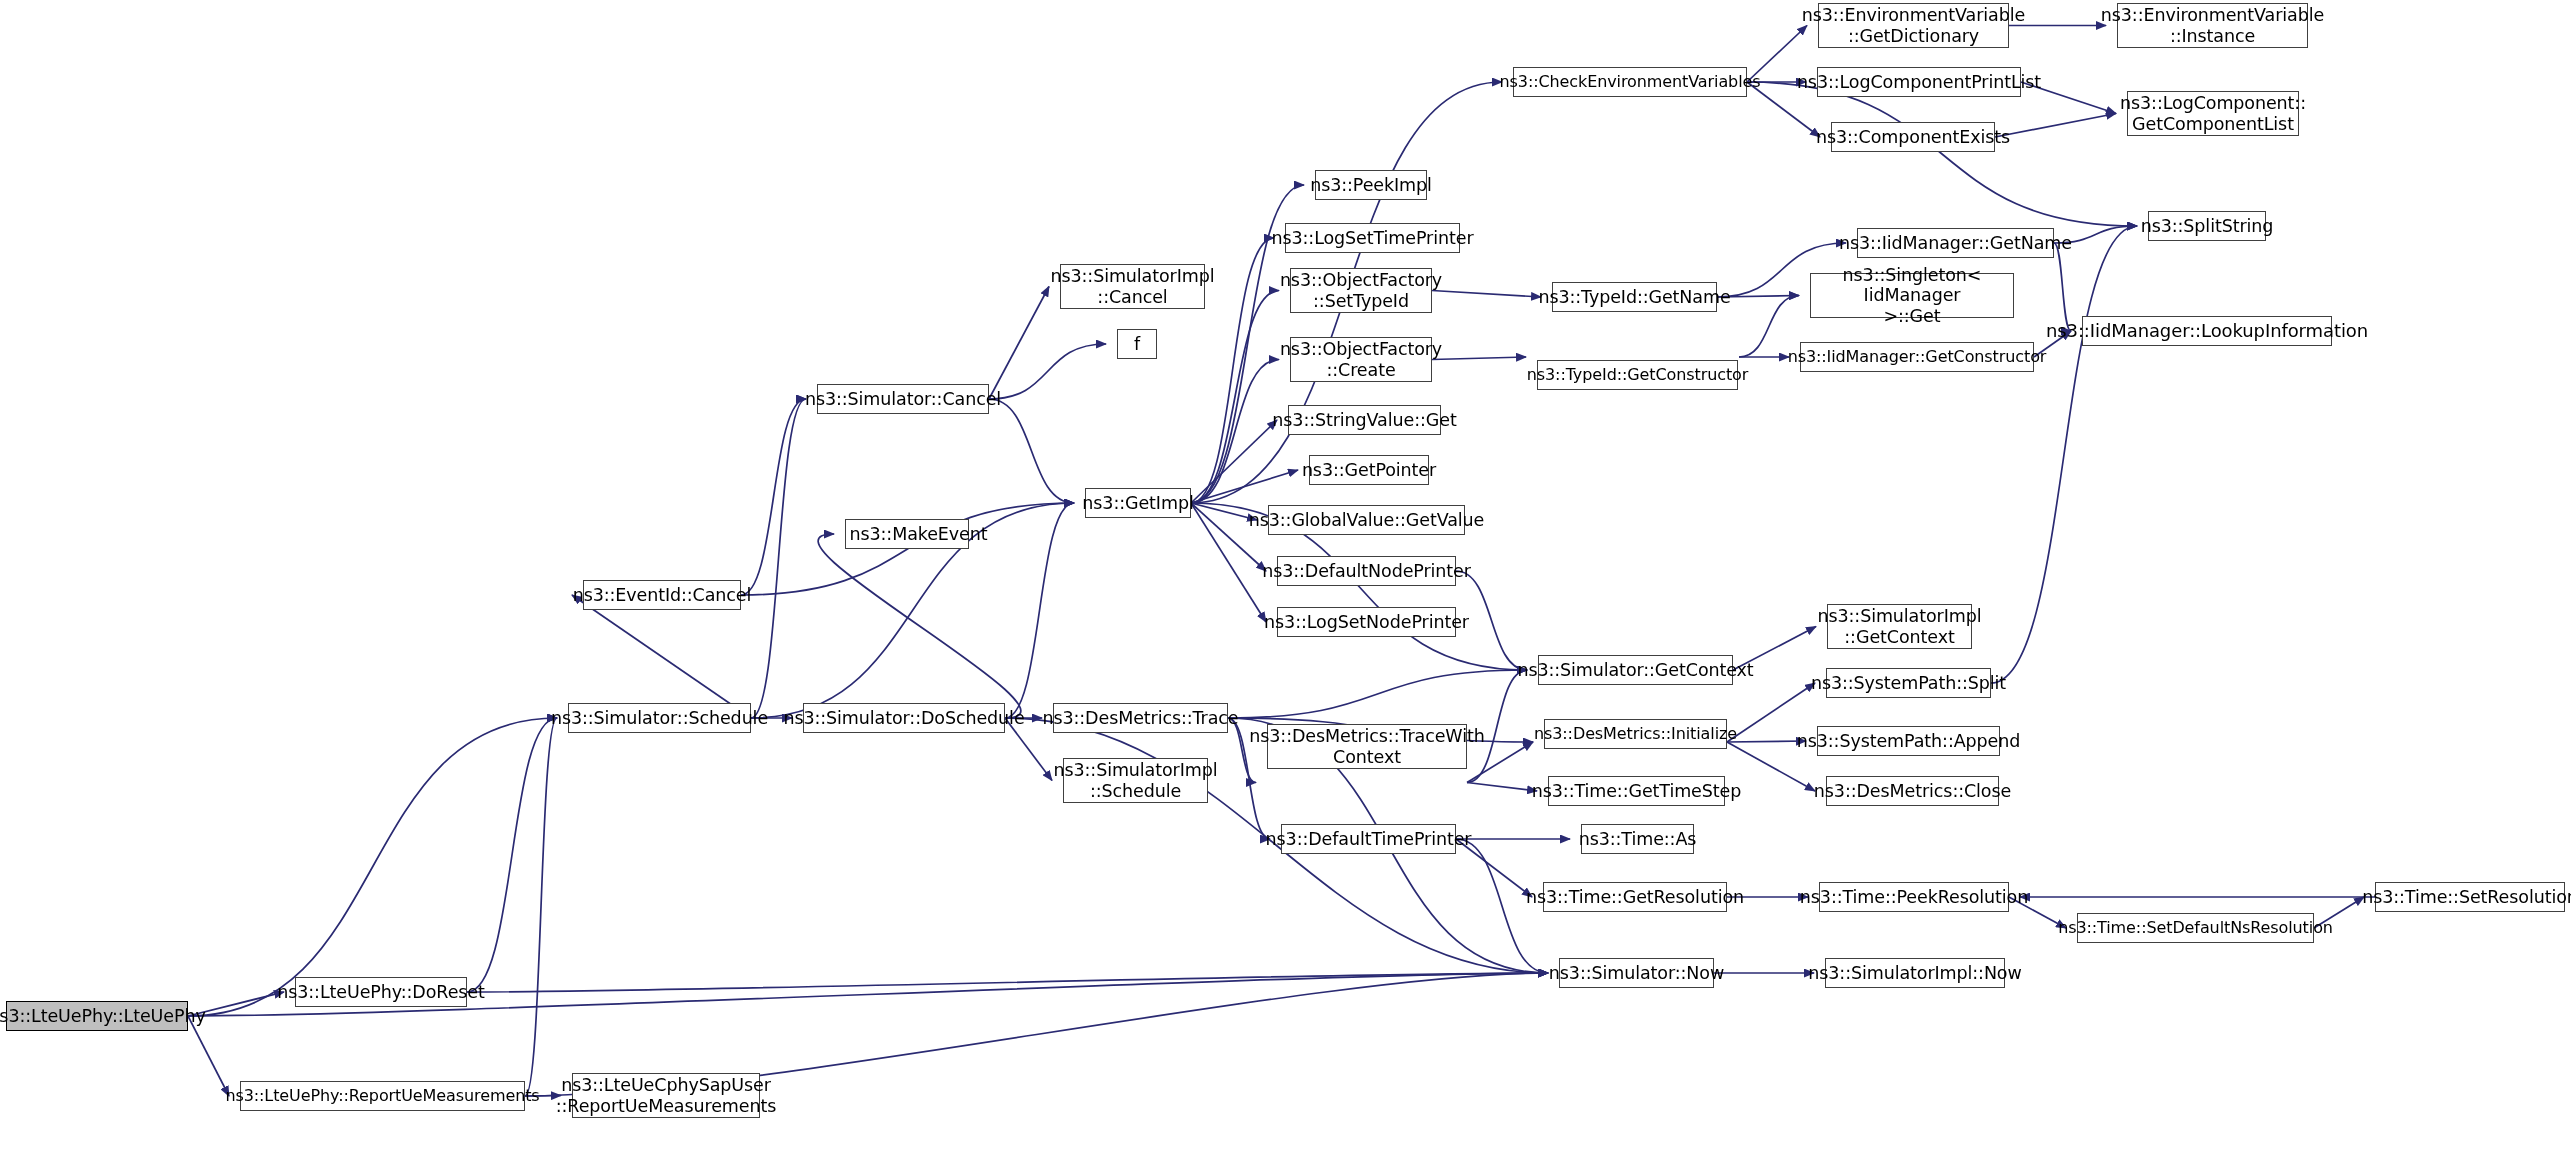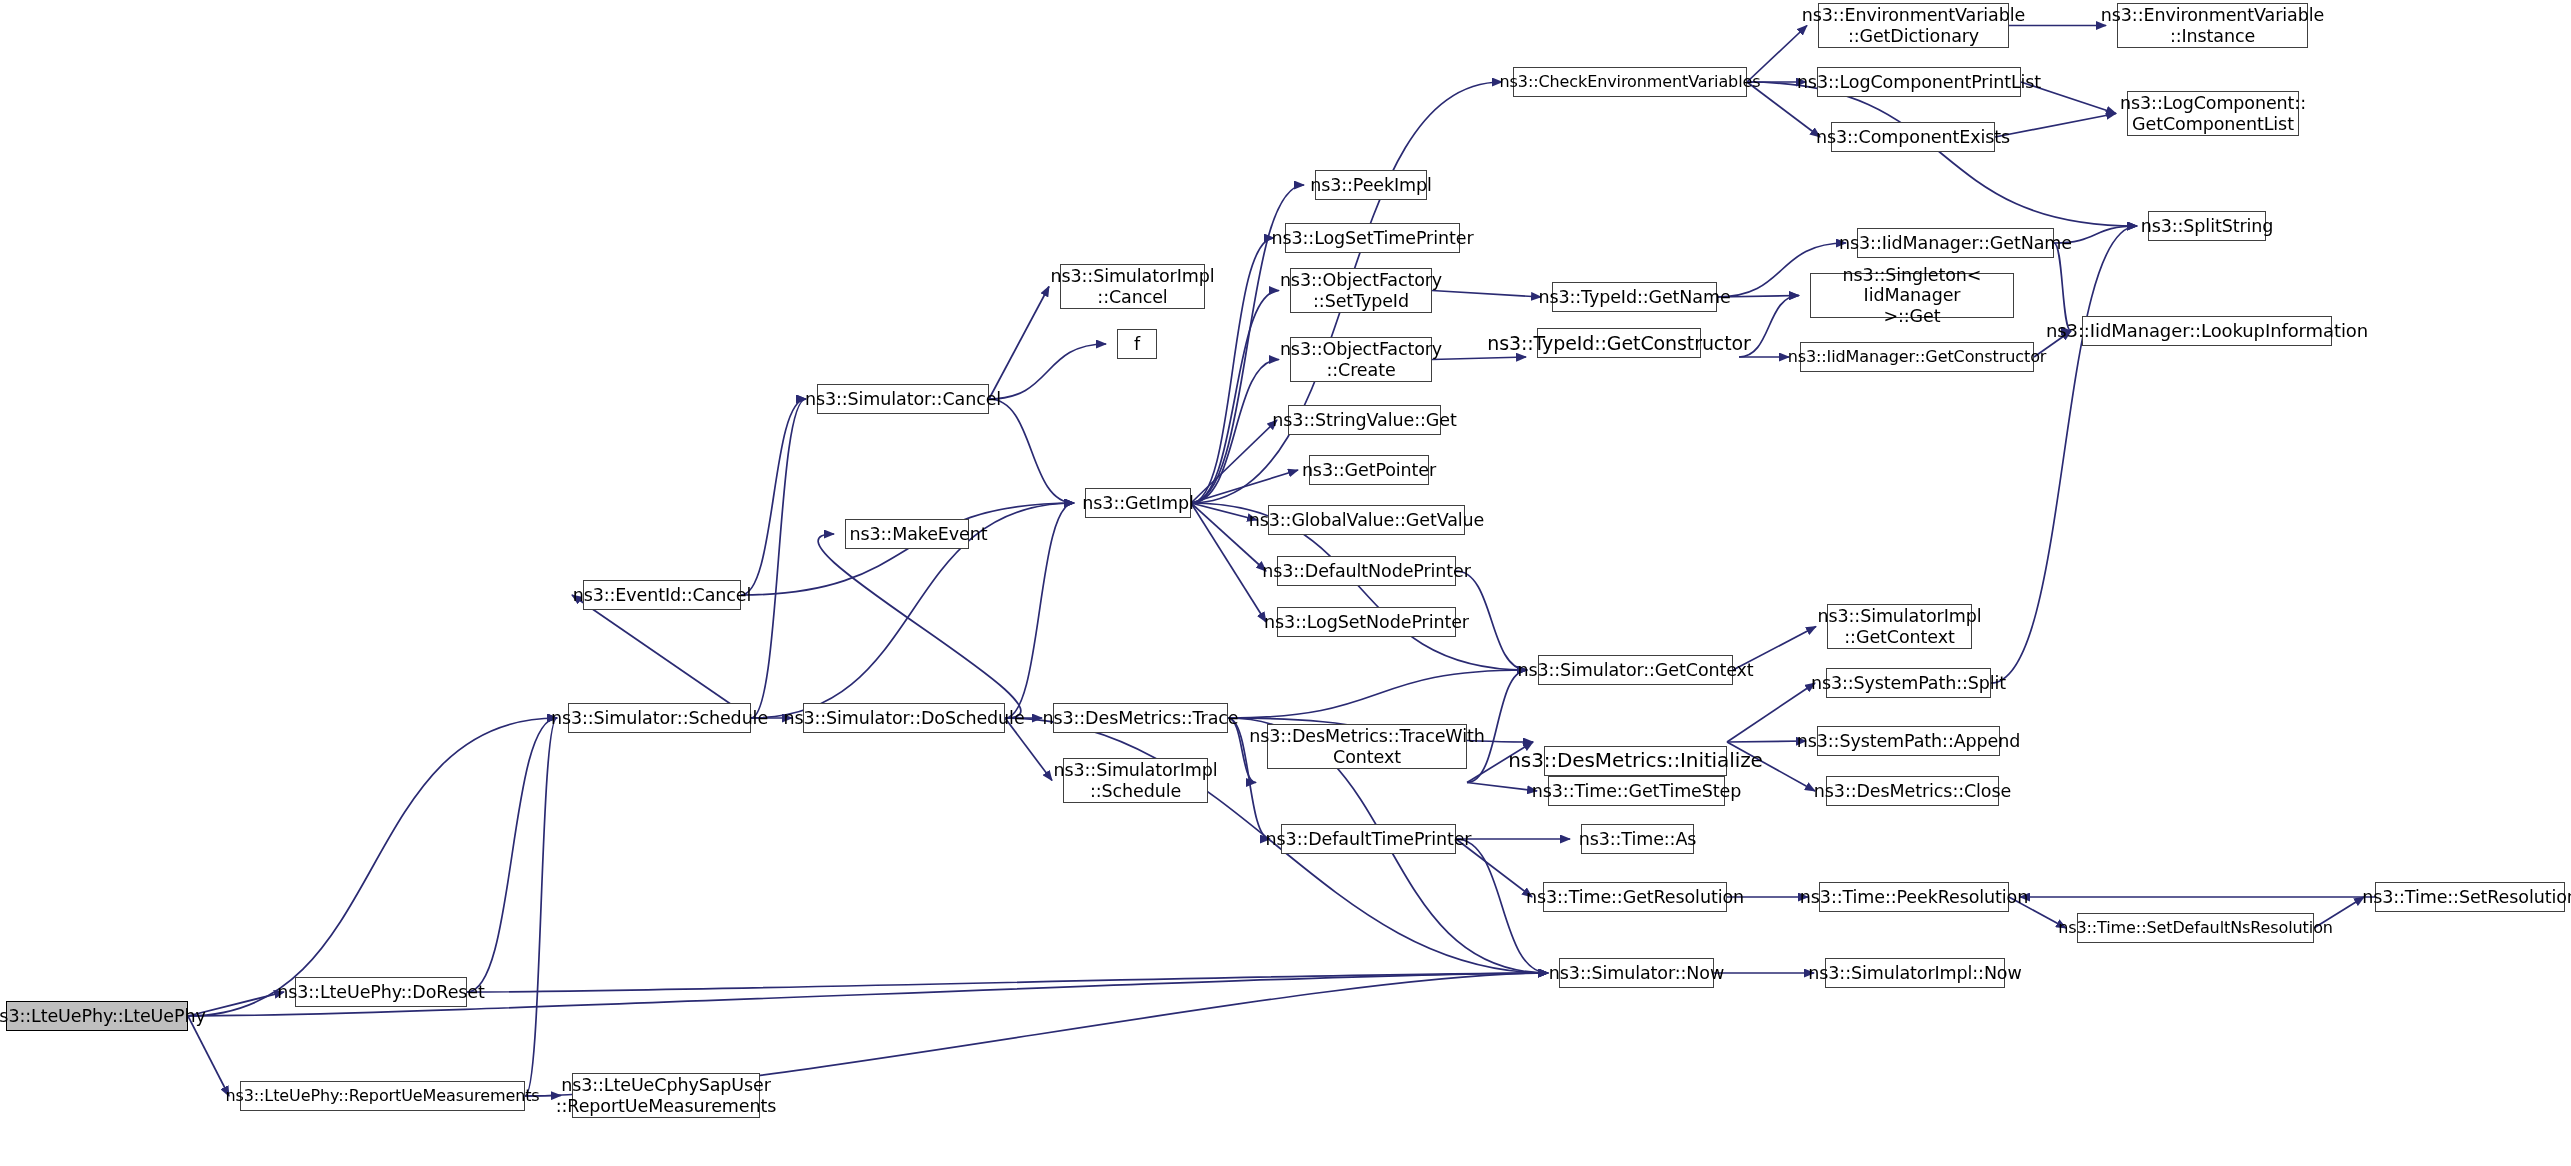--- a/index.html
+++ b/index.html
@@ -152,25 +152,25 @@
     <div class="node" style="left: 1831px; top: 122px; width: 164px; height: 30px;">ns3::ComponentExists</div>
     <div class="node" style="left: 2117px; top: 3px; width: 191px; height: 45px;">ns3::EnvironmentVariable
 ::Instance</div>
     <div class="node" style="left: 2127px; top: 91px; width: 172px; height: 45px;">ns3::LogComponent::
 GetComponentList</div>
     <div class="node" style="left: 1857px; top: 228px; width: 197px; height: 30px;">ns3::IidManager::GetName</div>
     <div class="node" style="left: 1810px; top: 273px; width: 204px; height: 45px;">ns3::Singleton&lt; IidManager
 &gt;::Get</div>
     <div class="node" style="left: 1800px; top: 342px; width: 234px; height: 30px; font-size: 16px;">ns3::IidManager::GetConstructor</div>
     <div class="node" style="left: 1552px; top: 282px; width: 165px; height: 30px;">ns3::TypeId::GetName</div>
-    <div class="node" style="left: 1537px; top: 328px; width: 164px; height: 30px; font-size: 19px;">ns3::TypeId::GetConstructor</div>
+    <div class="node" style="left: 1537px; top: 360px; width: 201px; height: 30px; font-size: 16px;">ns3::TypeId::GetConstructor</div>
     <div class="node" style="left: 2148px; top: 211px; width: 118px; height: 30px;">ns3::SplitString</div>
     <div class="node" style="left: 2082px; top: 316px; width: 250px; height: 30px; font-size: 18px;">ns3::IidManager::LookupInformation</div>
     <div class="node" style="left: 1538px; top: 655px; width: 195px; height: 30px;">ns3::Simulator::GetContext</div>
-    <div class="node" style="left: 1544px; top: 746px; width: 183px; height: 30px; font-size: 20px;">ns3::DesMetrics::Initialize</div>
+    <div class="node" style="left: 1544px; top: 719px; width: 183px; height: 30px; font-size: 16px;">ns3::DesMetrics::Initialize</div>
     <div class="node" style="left: 1548px; top: 776px; width: 177px; height: 30px;">ns3::Time::GetTimeStep</div>
     <div class="node" style="left: 1581px; top: 824px; width: 113px; height: 30px;">ns3::Time::As</div>
     <div class="node" style="left: 1543px; top: 882px; width: 184px; height: 30px;">ns3::Time::GetResolution</div>
     <div class="node" style="left: 1559px; top: 958px; width: 155px; height: 30px;">ns3::Simulator::Now</div>
     <div class="node" style="left: 1827px; top: 604px; width: 145px; height: 45px;">ns3::SimulatorImpl
 ::GetContext</div>
     <div class="node" style="left: 1826px; top: 668px; width: 165px; height: 30px;">ns3::SystemPath::Split</div>
     <div class="node" style="left: 1817px; top: 726px; width: 183px; height: 30px;">ns3::SystemPath::Append</div>
     <div class="node" style="left: 1826px; top: 776px; width: 173px; height: 30px;">ns3::DesMetrics::Close</div>
     <div class="node" style="left: 1819px; top: 882px; width: 190px; height: 30px;">ns3::Time::PeekResolution</div>

